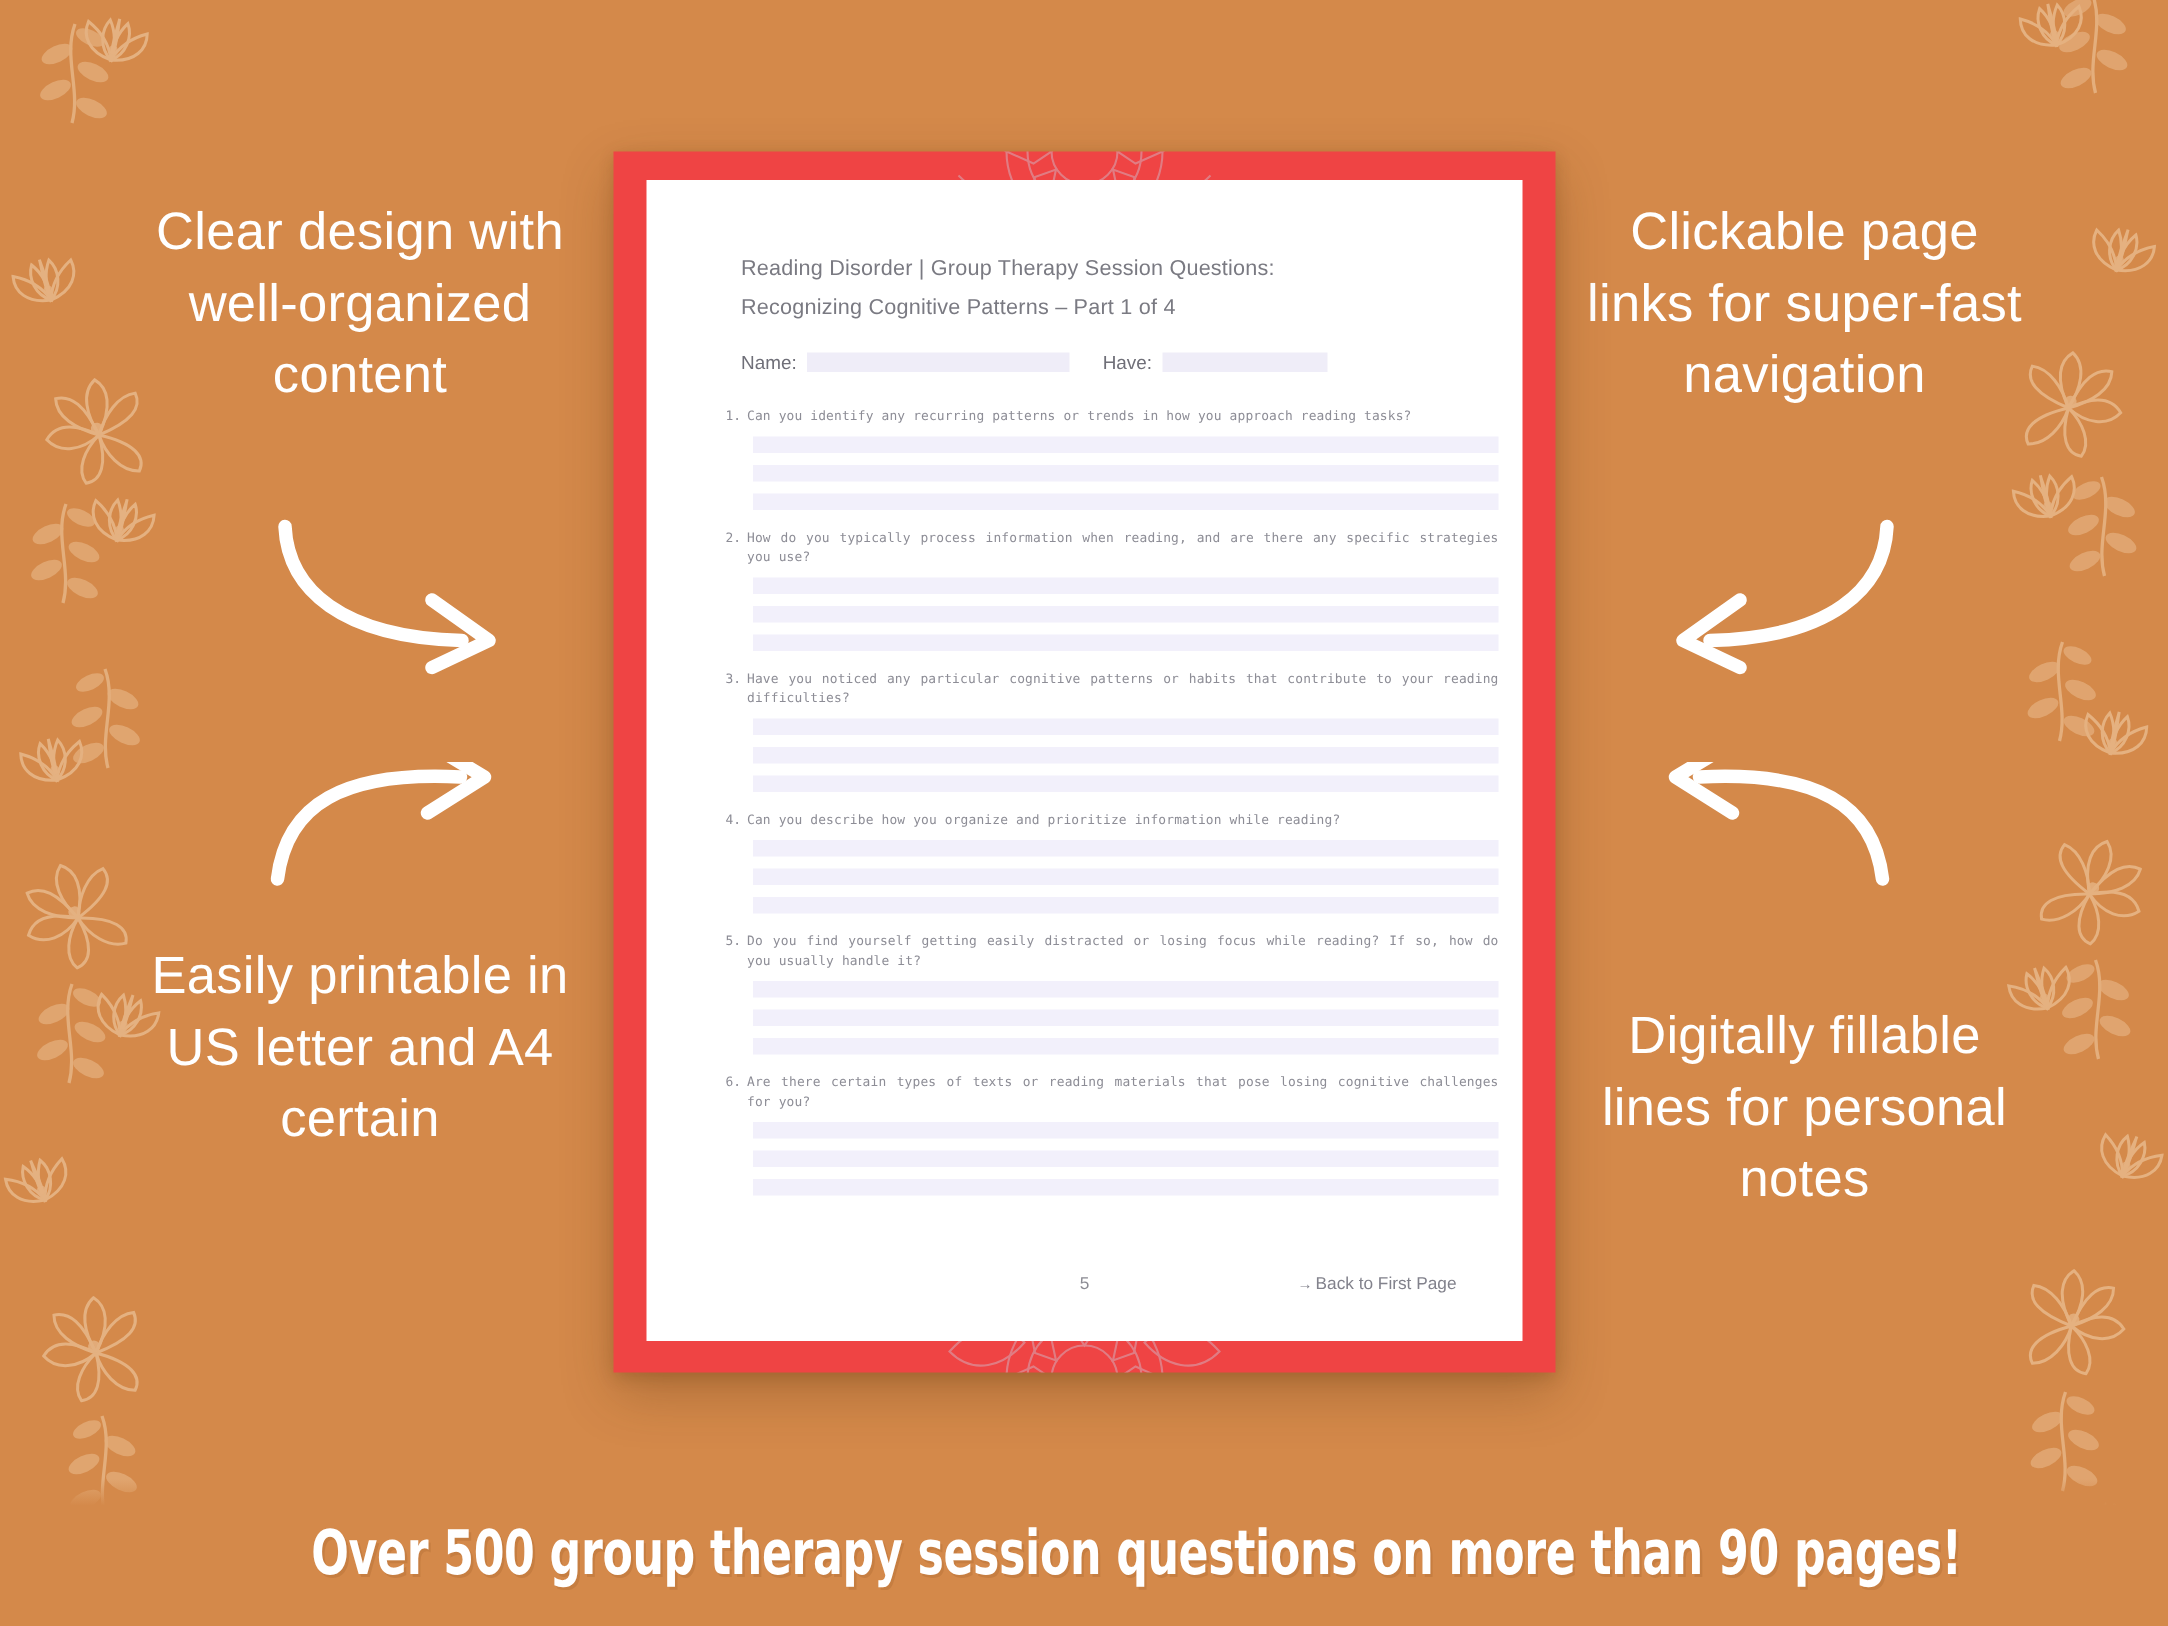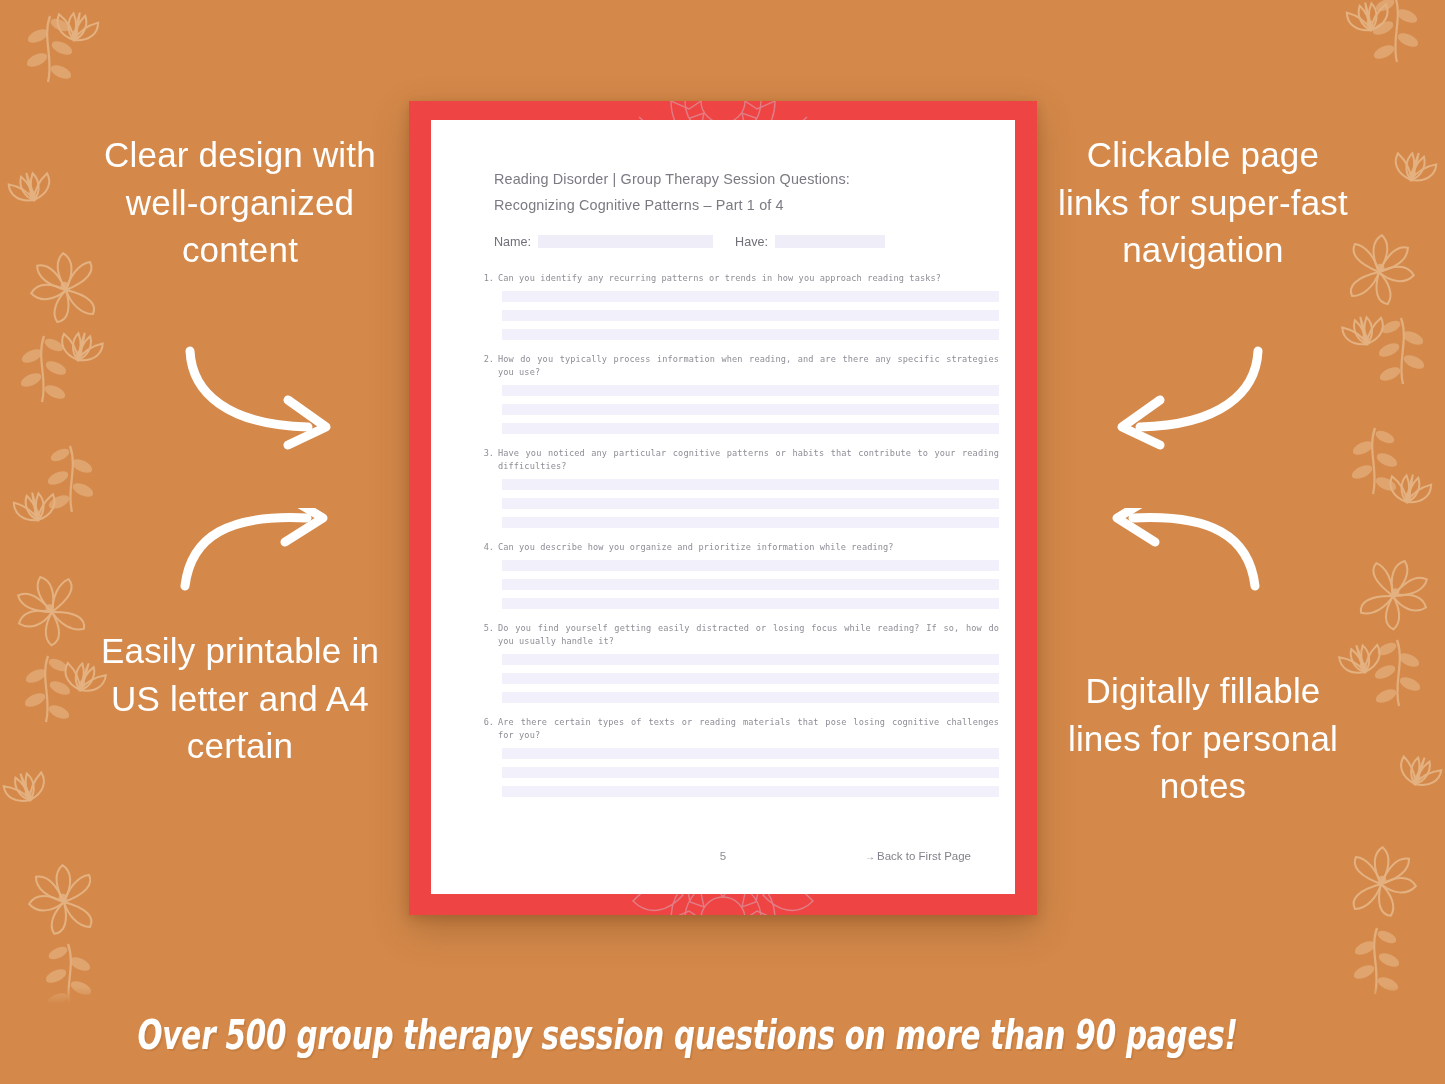--- a/index.html
+++ b/index.html
@@ -108,23 +108,22 @@
 
   .arrow{position:absolute;pointer-events:none;}
   .arr-tl{left:180px;top:345px;width:175px;height:105px;}
   .arr-bl{left:175px;top:508px;width:175px;height:105px;}
   .arr-tr{left:1093px;top:345px;width:175px;height:105px;}
   .arr-br{left:1090px;top:508px;width:175px;height:105px;}
 
   
   .bottom-banner{
     position:absolute;left:0;right:0;bottom:0;height:98px;
-    display:flex;align-items:center;justify-content:flex-start;
+    display:flex;align-items:center;justify-content:flex-end;
     background:linear-gradient(180deg,rgba(212,137,74,0) 0%,rgba(212,137,74,1) 18%);
-    font-style:italic;
   }
   .banner-text{
     color:#ffffff;
     font-family:"DejaVu Sans Condensed","Liberation Sans Narrow","Liberation Sans",sans-serif;
     font-size:41px;font-weight:bold;letter-spacing:-.3px;
     transform:scaleX(.80);transform-origin:center;
     white-space:nowrap;
     text-shadow:2px 2px 0 rgba(150,85,35,.22);
   }
 </style>

